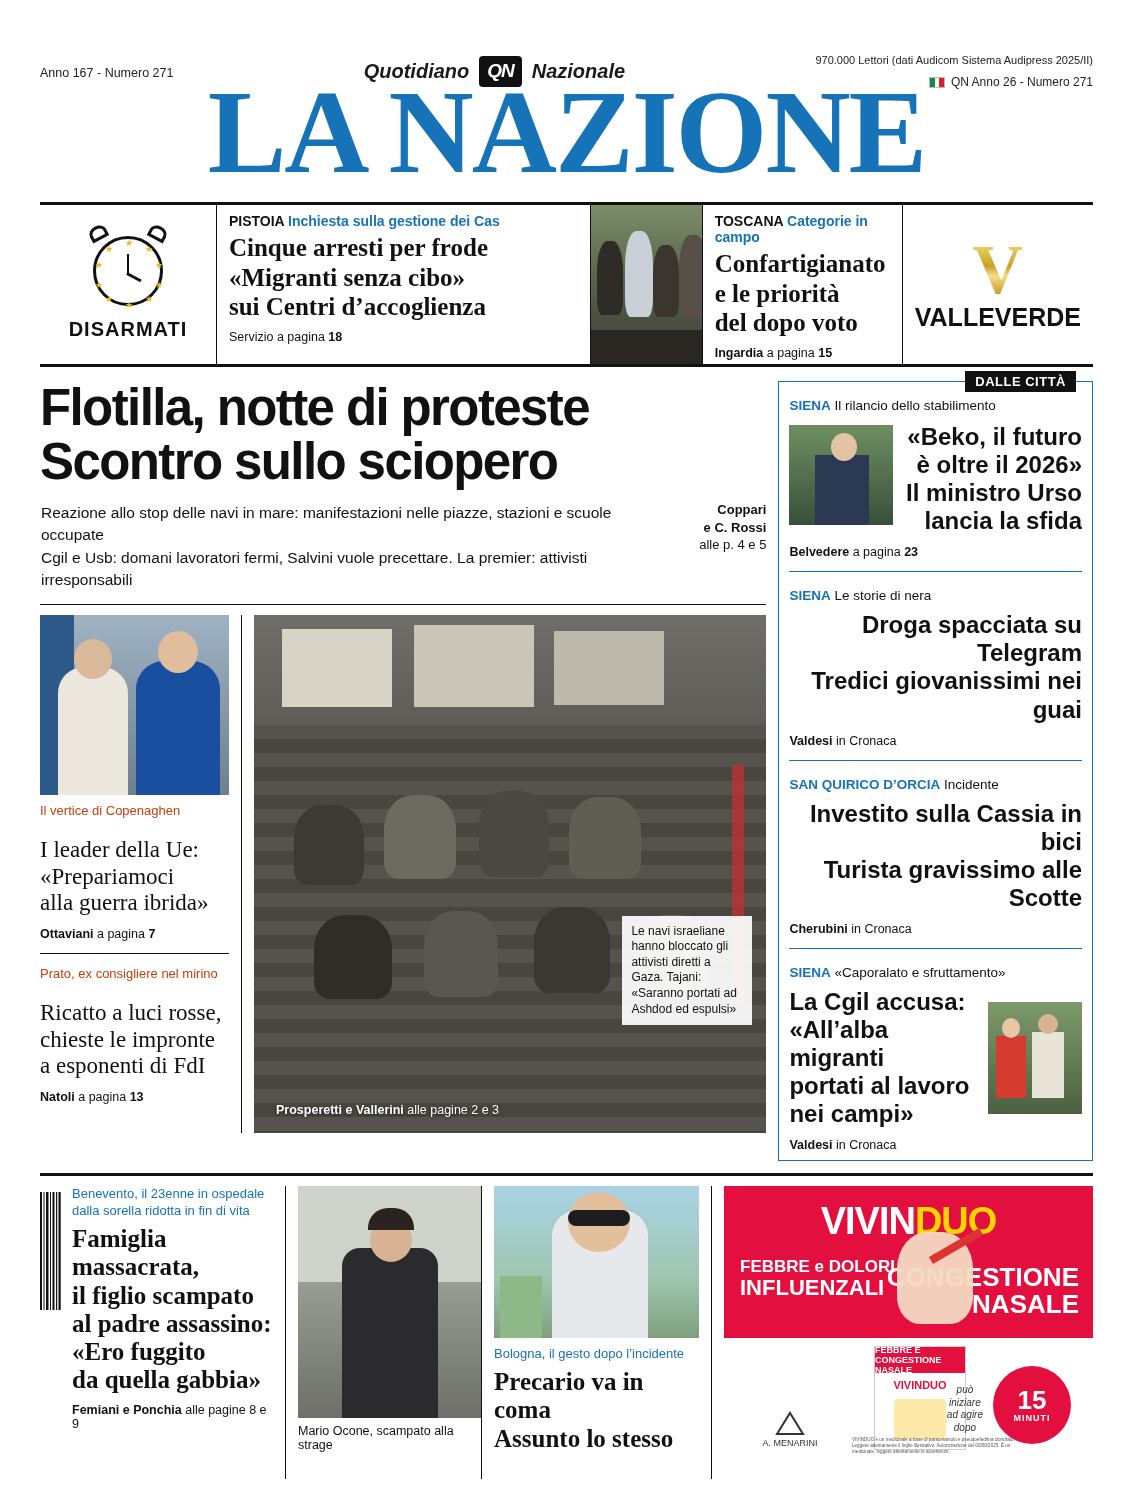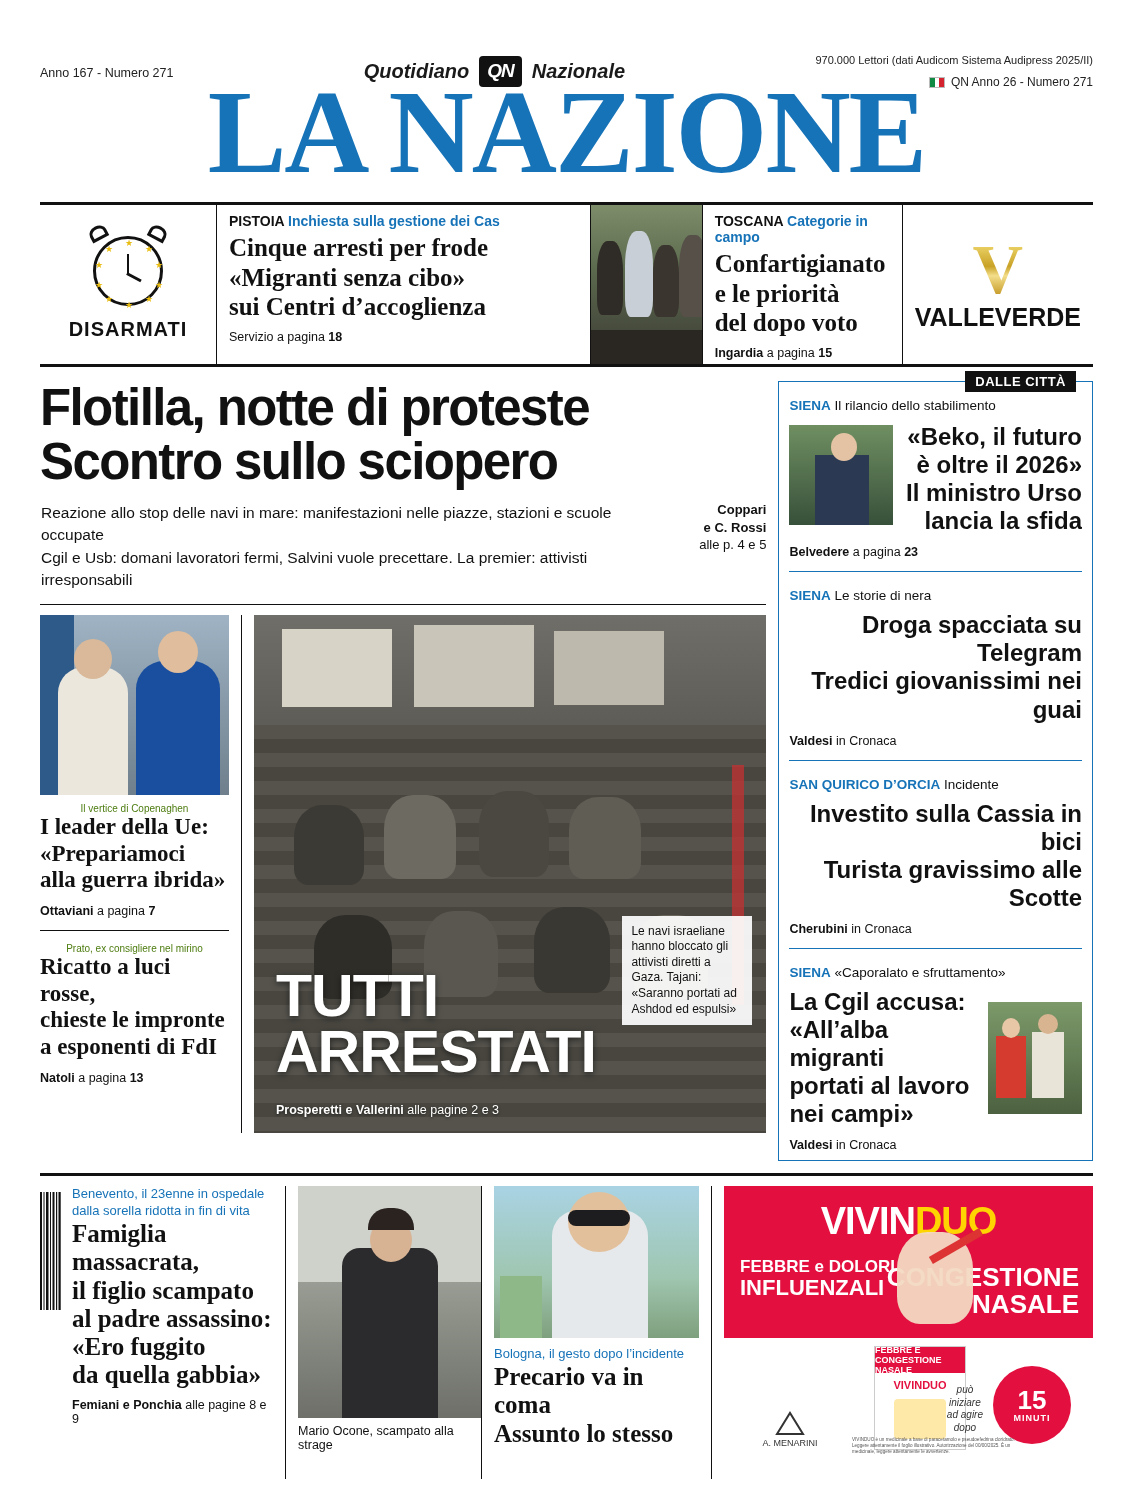--- a/index.html
+++ b/index.html
@@ -81,22 +81,22 @@
   .subdeck { display:flex; margin-top:12px; gap:10px; }
   .subdeck p { margin:1px; font-size:15.5px; line-height:1.42; }
   .byline { text-align:right; font-size:13px; line-height:1.35; min-width:78px; }
   .byline b { display:block; }
 
   .below { display:flex; margin-top:12px; border-top:1px solid #111; padding-top:10px; }
   .col-left-narrow { width:202px; padding-right:12px; border-right:1px solid #111; }
   .photo-main { flex:1; margin-left:12px; position:relative; background:#3a3a38; overflow:hidden; }
 
   .ph { background:#8c8c88; position:relative; overflow:hidden; }
-  .mini-cap { font-size:10px; color:#4d7c0f; margin-top:8px;text-align:center; }
-  .mini-head { font-family:"Liberation Serif", serif; font-weight:bold; font-size:23px; line-height:1.16; margin-top:0; }
+  .mini-cap { font-size:13px; color:#c2410c; margin-top:8px; }
+  .mini-head { font-family:"Liberation Serif", serif; font-weight:normal; font-size:23px; line-height:1.16; margin-top:19px; }
   .mini-ref { font-size:12.5px; margin-top:10px; }
   .sep { border-top:1px solid #111; margin:12px 0; }
 
   .tutti { position:absolute; left:22px; bottom:52px; color:#fff; font-weight:bold; font-size:59px; line-height:0.96; letter-spacing:-1px; text-shadow:0 2px 6px rgba(0,0,0,.55); }
   .photo-credit { position:absolute; left:22px; bottom:16px; color:#fff; font-size:12.5px; text-shadow:0 1px 3px rgba(0,0,0,.6); }
   .photo-box { position:absolute; right:14px; bottom:108px; width:130px; background:rgba(255,255,255,.92); padding:8px 9px; font-size:12px; line-height:1.3; color:#111; }
 
   
   .dalle { position:absolute; top:-11px; right:16px; background:#111; color:#fff; font-weight:bold; font-size:13px; padding:3px 10px; letter-spacing:.5px;}
   .rc-kicker { font-size:13.5px; margin-top:16px; }
@@ -111,21 +111,21 @@
   
   .bottom { display:flex; margin-top:12px; border-top:3px solid #111; padding-top:10px; height:306px; }
   .barcode { width:22px; margin-right:10px; padding-top:6px; }
   .barcode svg { display:block; }
   .bcell { border-right:1px solid #111; padding:0 12px; }
   .b1 { width:214px; padding-left:0; }
   .b2 { width:196px; padding:0 0 0 12px; }
   .b3 { width:230px; padding:0 12px; }
   .b4 { flex:1; padding:0 0 0 12px; border-right:none; }
   .b-kicker { font-size:13px; color:#1773b8; line-height:1.3; }
-  .b-head { font-family:"Liberation Serif", serif; font-weight:bold; font-size:25px; line-height:1.13; }
+  .b-head { font-family:"Liberation Serif", serif; font-weight:bold; font-size:25px; line-height:1.13; margin-top:5px; }
   .b-ref { font-size:12.5px; margin-top:8px; }
   .b-cap { font-size:12.5px; margin-top:6px; }
 
   
   .ad { height:272px; background:linear-gradient(180deg,#e7174a 0%, #d60f42 55%, #fff 55%, #fff 100%); position:relative; overflow:hidden; }
   .ad-top { height:152px; background:#e3103f; position:relative; }
   .ad-title { position:absolute; top:14px; left:0; right:0; text-align:center; font-weight:bold; font-size:38px; color:#fff; letter-spacing:-1px; }
   .ad-title .duo { color:#ffd400; }
   .ad-left { position:absolute; top:72px; left:16px; color:#fff; font-weight:bold; font-size:22px; line-height:1.05; }
   .ad-left .s { font-size:17px; display:block; }
@@ -306,24 +306,20 @@
           <div class="fig" style="left:130px;top:180px;width:72px;height:84px;background:#6d6a61;"></div>
           <div class="fig" style="left:225px;top:176px;width:70px;height:86px;background:#4a4841;"></div>
           <div class="fig" style="left:315px;top:182px;width:72px;height:82px;background:#605d55;"></div>
           <div class="fig" style="left:60px;top:300px;width:78px;height:84px;background:#2f2d28;"></div>
           <div class="fig" style="left:170px;top:296px;width:74px;height:86px;background:#595750;"></div>
           <div class="fig" style="left:280px;top:292px;width:76px;height:86px;background:#3a3832;"></div>
           <div class="fig" style="left:380px;top:300px;width:74px;height:84px;background:#6a665d;"></div>
           <div style="position:absolute;right:22px;top:150px;width:12px;height:240px;background:#b33;opacity:.8;"></div>
 
           <div class="photo-box">Le navi israeliane hanno bloccato gli attivisti diretti a Gaza. Tajani: «Saranno portati ad Ashdod ed espulsi»</div>
-          <div class="tutti">
-            <div>TUTTI</div>
-            <div>ARRESTATI</div>
-          </div>
           <div class="photo-credit">
             <b>Prosperetti e Vallerini</b><span> alle pagine 2 e 3</span>
           </div>
         </div>
       </div>
     </div>
 
     <div class="right-col">
       <div class="dalle">DALLE CITTÀ</div>
 

